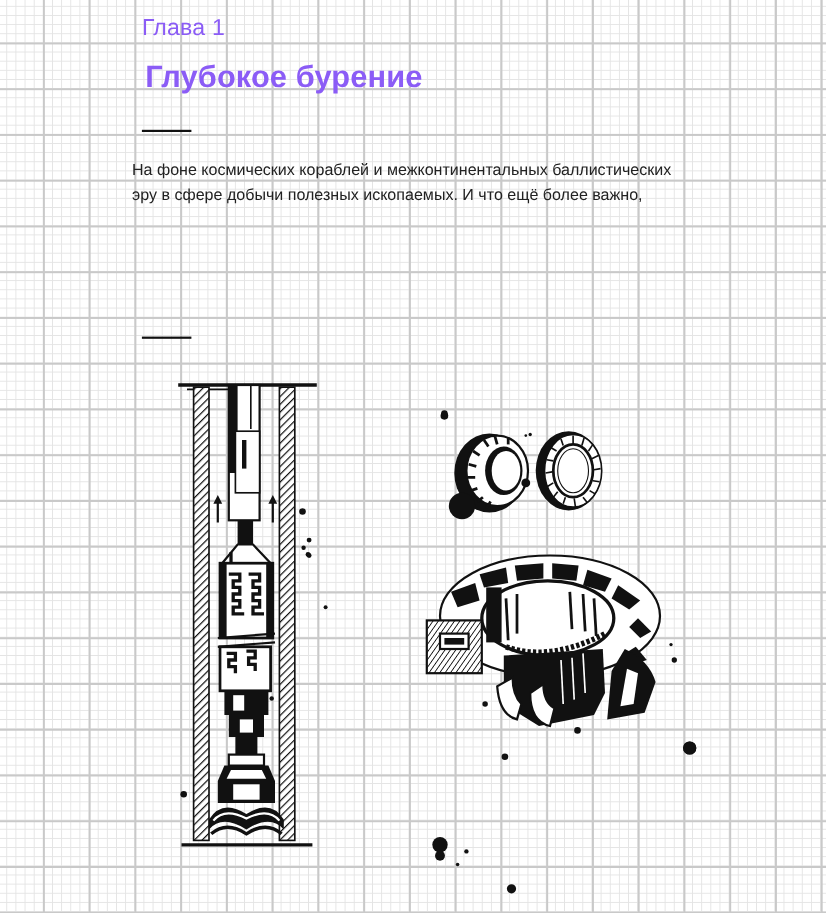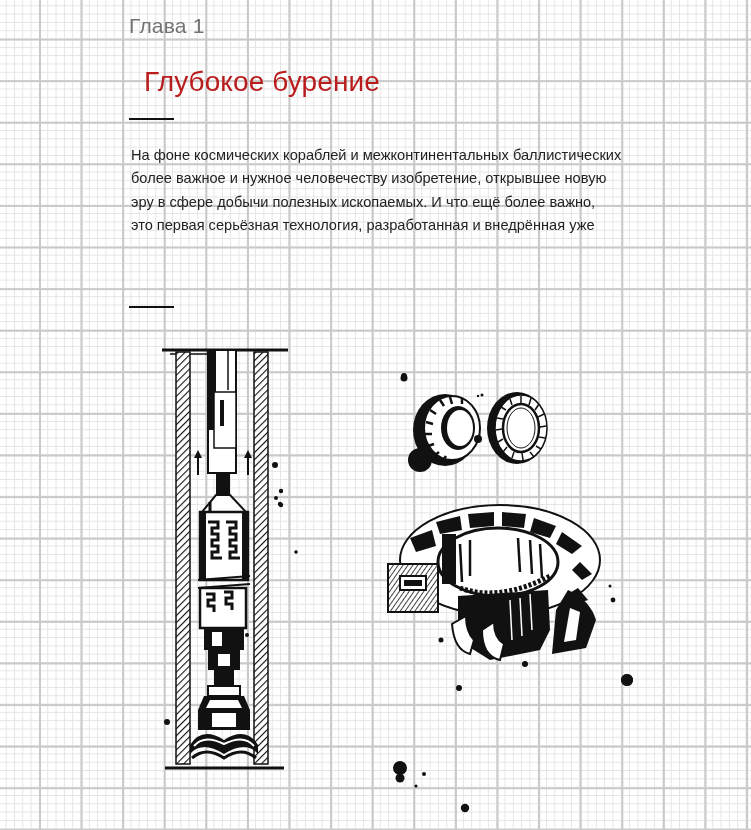--- a/index.html
+++ b/index.html
@@ -29,45 +29,45 @@
       -2.6px -3px;
     font-family: "Liberation Sans", "DejaVu Sans", sans-serif;
     color: #1a1a1a;
   }
   .chapter-label {
     position: absolute;
     left: 129px;
     top: 14px;
     font-size: 21px;
     font-weight: normal;
-    color: #737373;
+    color: #8b5cf6;
     letter-spacing: 0.2px;
   }
   .chapter-title {
     position: absolute;
     left: 128px;
     top: 50px;
     font-size: 28px;
-    font-weight: normal;
-    color: #b91c1c;
-    margin: 16px;
+    font-weight: bold;
+    color: #8b5cf6;
+    margin: 4px;
     letter-spacing: 0.1px;
   }
   .rule {
     position: absolute;
     left: 129px;
     width: 45px;
     height: 2px;
     background: #111;
   }
   .rule.top { top: 118px; }
   .rule.bottom { top: 306px; }
   .body-text {
     position: absolute;
-    left: 131px;
+    left: 120px;
     top: 144px;
     width: 540px;
     font-size: 14.6px;
     line-height: 23.4px;
     color: #222;
     margin: 0;
   }
   .body-text span {
     display: block;
     white-space: nowrap;
@@ -82,23 +82,21 @@
 </style>
 </head>
 <body>
 
 <div class="chapter-label">Глава 1</div>
 <h1 class="chapter-title">Глубокое бурение</h1>
 <div class="rule top"></div>
 
 <p class="body-text">
   <span>На фоне космических кораблей и межконтинентальных баллистических</span>
-  <span>более важное и нужное человечеству изобретение, открывшее новую</span>
   <span>эру в сфере добычи полезных ископаемых. И что ещё более важно,</span>
-  <span>это первая серьёзная технология, разработанная и внедрённая уже</span>
 </p>
 
 <div class="rule bottom"></div>
 
 <svg class="illustration drill" viewBox="0 0 150 450" xmlns="http://www.w3.org/2000/svg">
   <defs>
     <pattern id="hatch" patternUnits="userSpaceOnUse" width="5" height="5" patternTransform="rotate(45)">
       <rect width="5" height="5" fill="#fff"></rect>
       <line x1="0" y1="0" x2="0" y2="5" stroke="#111" stroke-width="2.2"></line>
     </pattern>

